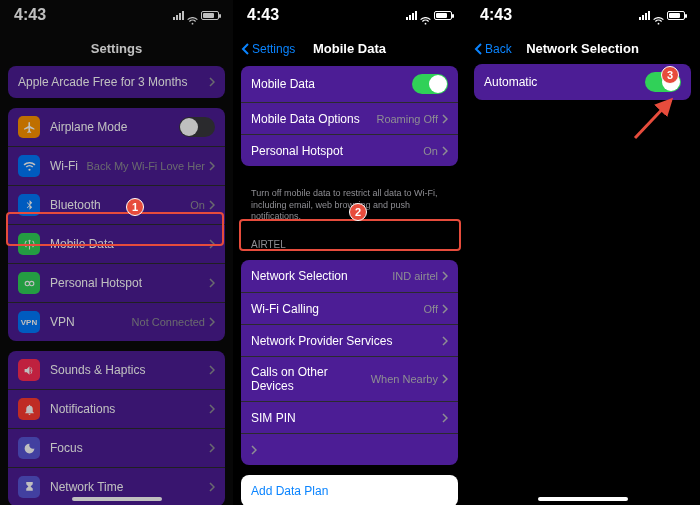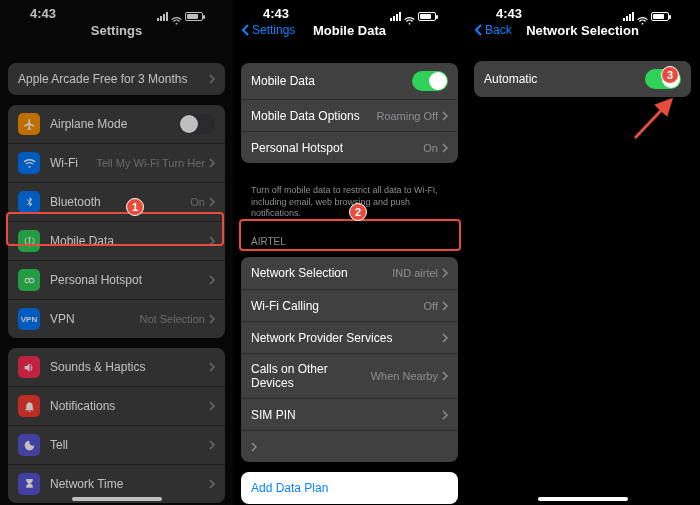--- a/index.html
+++ b/index.html
@@ -18,60 +18,59 @@
     background: #000;
     position: relative;
     overflow: hidden;
     font-size: 12px;
     color: #fff;
   }
   .phone.p1 { background: #0a0a0a; }
   .status-bar {
     display: flex;
     justify-content: space-between;
-    padding: 6px 30px 2px;
+    padding: 6px 14px 2px;
     font-weight: 600;
-    font-size: 13px;
-    align-items: flex-end;
+    font-size: 16px;
   }
   .status-icons { display: flex; gap: 3px; align-items: center; }
   .bars { display: flex; gap: 1px; align-items: flex-end; }
   .bars span { width: 2px; background:#fff; }
   .bars span:nth-child(1){height:3px}
   .bars span:nth-child(2){height:5px}
   .bars span:nth-child(3){height:7px}
   .bars span:nth-child(4){height:9px}
   .wifi-ic { width:11px; height:8px; position:relative; }
   .wifi-ic svg { width:11px; height:8px; }
   .batt { width:18px; height:9px; border:1px solid #fff; border-radius:2px; position:relative; }
   .batt::after { content:""; position:absolute; right:-3px; top:2px; width:2px; height:4px; background:#fff; border-radius:1px;}
   .batt .fill { position:absolute; left:1px; top:1px; bottom:1px; width:11px; background:#fff; border-radius:1px;}
   .nav {
     display: flex;
-    align-items: flex-start;
+    align-items: flex-end;
     justify-content: center;
     position: relative;
     height: 30px;
     font-size: 13px;
     font-weight: 600;
   }
   .nav .back {
     position: absolute;
     left: 8px;
     display: flex;
     align-items: center;
     color: #0a84ff;
     font-weight: 400;
     font-size: 12px;
     cursor: pointer;
   }
   .nav .back svg { width:8px; height:12px; margin-right:3px; }
   .group {
     margin: 10px 8px 0;
-    background: #404040;
+    background: #4c1d95;
     border-radius: 8px;
     overflow: hidden;
   }
   .row {
     display: flex;
     align-items: center;
     padding: 8px 10px;
     min-height: 32px;
     position: relative;
   }
@@ -179,21 +178,21 @@
           <div class="knob"></div>
         </div>
     </div>
     <div class="row">
       <span class="icon" style="background:#007aff">
           <svg class="ic-svg" viewBox="0 0 24 24">
             <path fill="#fff" d="M12 20a2 2 0 100-4 2 2 0 000 4zm-5-6a7 7 0 0110 0l2-2a10 10 0 00-14 0zm-4-4a13 13 0 0118 0l2-2a16 16 0 00-22 0z"></path>
           </svg>
         </span>
       <span class="label">Wi-Fi</span>
-      <span class="value">Tell My Wi-Fi Turn Her</span>
+      <span class="value">Back My Wi-Fi Love Her</span>
       <span class="chev">
           <svg viewBox="0 0 6 10">
             <path d="M1 1l4 4-4 4" stroke="#8e8e93" stroke-width="1.5" fill="none"></path>
           </svg>
         </span>
     </div>
     <div class="row">
       <span class="icon" style="background:#007aff">
           <svg class="ic-svg" viewBox="0 0 24 24">
             <path fill="#fff" d="M12 2l5 5-4 4 4 4-5 5v-7l-4 4-1-1 4.5-4.5L7 7l1-1 4 4z"></path>
@@ -230,21 +229,21 @@
       <span class="label">Personal Hotspot</span>
       <span class="chev">
           <svg viewBox="0 0 6 10">
             <path d="M1 1l4 4-4 4" stroke="#8e8e93" stroke-width="1.5" fill="none"></path>
           </svg>
         </span>
     </div>
     <div class="row">
       <span class="icon" style="background:#007aff;font-size:8px;color:#fff;font-weight:600">VPN</span>
       <span class="label">VPN</span>
-      <span class="value">Not Selection</span>
+      <span class="value">Not Connected</span>
       <span class="chev">
           <svg viewBox="0 0 6 10">
             <path d="M1 1l4 4-4 4" stroke="#8e8e93" stroke-width="1.5" fill="none"></path>
           </svg>
         </span>
     </div>
   </div>
 
   <div class="group">
     <div class="row">
@@ -272,21 +271,21 @@
             <path d="M1 1l4 4-4 4" stroke="#8e8e93" stroke-width="1.5" fill="none"></path>
           </svg>
         </span>
     </div>
     <div class="row">
       <span class="icon" style="background:#5856d6">
           <svg class="ic-svg" viewBox="0 0 24 24">
             <path fill="#fff" d="M12 3a9 9 0 109 9 7 7 0 01-9-9z"></path>
           </svg>
         </span>
-      <span class="label">Tell</span>
+      <span class="label">Focus</span>
       <span class="chev">
           <svg viewBox="0 0 6 10">
             <path d="M1 1l4 4-4 4" stroke="#8e8e93" stroke-width="1.5" fill="none"></path>
           </svg>
         </span>
     </div>
     <div class="row">
       <span class="icon" style="background:#5856d6">
           <svg class="ic-svg" viewBox="0 0 24 24">
             <path fill="#fff" d="M6 2h12v4l-4 4 4 4v4H6v-4l4-4-4-4z"></path>

